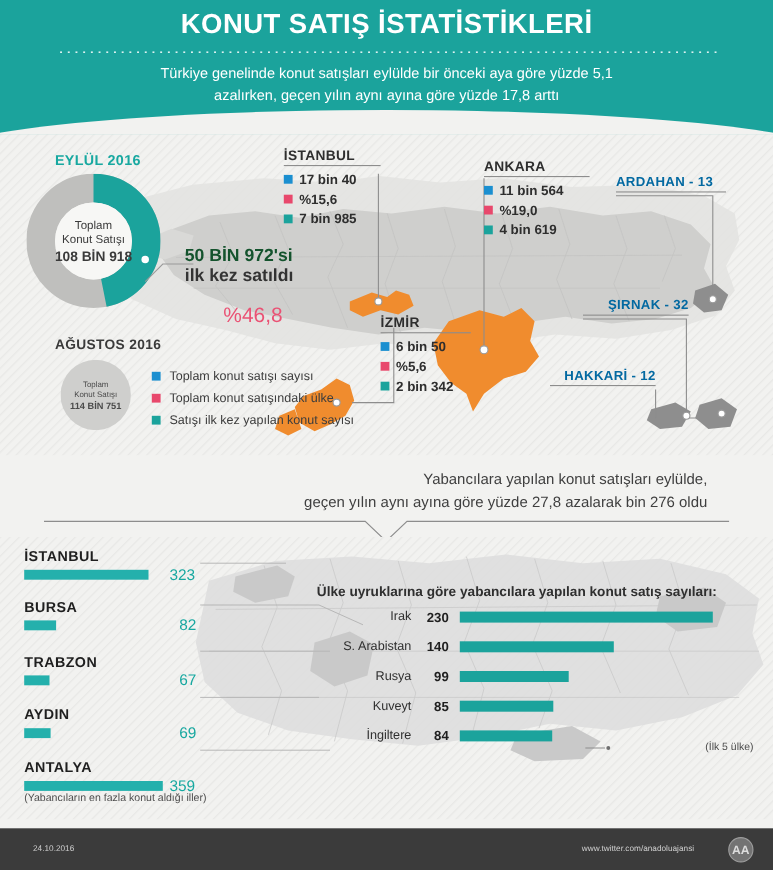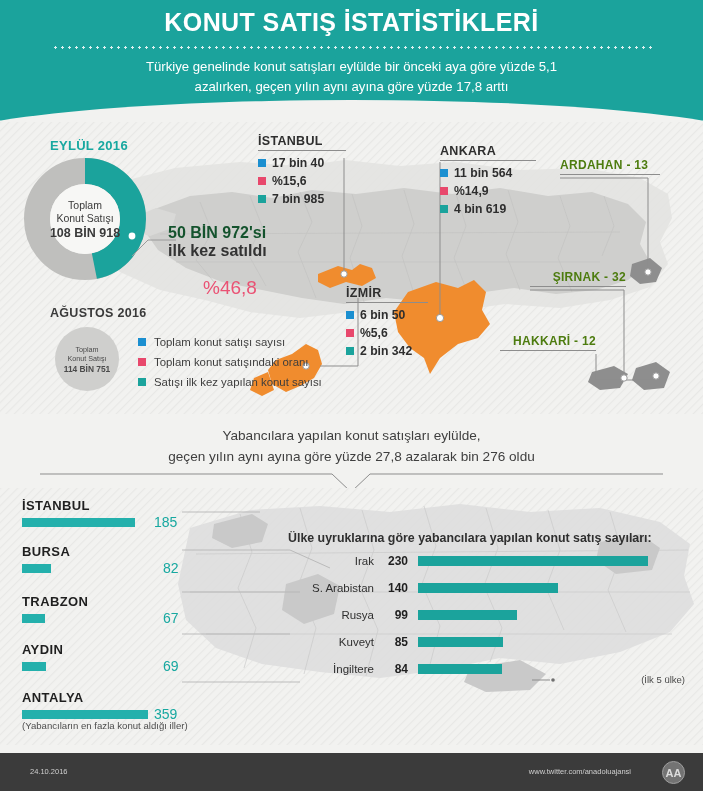--- a/index.html
+++ b/index.html
@@ -74,37 +74,37 @@
 
   
   .citybox { position: absolute; }
   .citybox .cname { font-size: 12.5px; font-weight: bold; color: #2e2e2e; letter-spacing: .3px; }
   .citybox .crule { height: 1px; background: #8d8d8d; margin: 2px 0 5px 0; }
   .citybox .crow { display: flex; align-items: center; margin-bottom: 4px; }
   .citybox .sw { width: 8px; height: 8px; margin-right: 6px; flex: none; }
   .citybox .cval { font-size: 12.2px; font-weight: bold; color: #2e2e2e; }
 
   .lowcity { position: absolute; }
-  .lowcity .lname { font-size: 12px; font-weight: bold; color: #4d7c0f; letter-spacing: .3px; white-space: nowrap; }
+  .lowcity .lname { font-size: 12px; font-weight: bold; color: #0369a1; letter-spacing: .3px; white-space: nowrap; }
   .lowcity .lrule { height: 1px; background: #8d8d8d; margin-top: 2px; }
 
   
   .leg-col { position: absolute; left: 138px; top: 214px; }
   .leg-row { display: flex; align-items: center; margin-bottom: 8px; }
   .leg-row .sw { width: 8px; height: 8px; margin-right: 8px; flex: none; }
   .leg-row .lt { font-size: 11.4px; color: #3d3d3d; }
 
   .maplegend { position: absolute; left: 348px; top: 258px; display: flex; gap: 48px; }
   .ml-item { display: flex; align-items: center; }
   .ml-item .sw { width: 7px; height: 7px; margin-right: 7px; }
   .ml-item .lt { font-size: 10.5px; color: #3d3d3d; }
 
   
   .midtext {
-    position: absolute; left: 60px; top: 425px; width: 583px; text-align: center;
+    position: absolute; left: 60px; top: 425px; width: 583px; text-align: right;
     color: #3f3f3f; font-size: 13.6px; line-height: 21px;
   }
 
   
   .bottom { position: absolute; left: 0; top: 488px; width: 703px; height: 257px; }
   .citybar { position: absolute; }
   .citybar .bname { font-size: 13px; font-weight: bold; color: #1f1f1f; letter-spacing: .4px; }
   .citybar .bar { height: 9px; background: #24b0ac; margin-top: 5px; }
   .citybar .bnum { position: absolute; font-size: 14px; color: #17a8a0; }
 
@@ -249,21 +249,21 @@
       <div class="s3">114 BİN 751</div>
     </div>
 
     <div class="leg-col">
       <div class="leg-row">
         <span class="sw" style="background:#1b8fd0;"></span>
         <span class="lt">Toplam konut satışı sayısı</span>
       </div>
       <div class="leg-row">
         <span class="sw" style="background:#e8486c;"></span>
-        <span class="lt">Toplam konut satışındaki oranı</span>
+        <span class="lt">Toplam konut satışındaki ülke</span>
       </div>
       <div class="leg-row">
         <span class="sw" style="background:#1ba39c;"></span>
         <span class="lt">Satışı ilk kez yapılan konut sayısı</span>
       </div>
     </div>
 
     <div class="citybox" style="left:258px; top:12px; width:88px;">
       <div class="cname">İSTANBUL</div>
       <div class="crule"></div>
@@ -283,21 +283,21 @@
 
     <div class="citybox" style="left:440px; top:22px; width:96px;">
       <div class="cname">ANKARA</div>
       <div class="crule"></div>
       <div class="crow">
         <span class="sw" style="background:#1b8fd0;"></span>
         <span class="cval">11 bin 564</span>
       </div>
       <div class="crow">
         <span class="sw" style="background:#e8486c;"></span>
-        <span class="cval">%14,9</span>
+        <span class="cval">%19,0</span>
       </div>
       <div class="crow">
         <span class="sw" style="background:#1ba39c;"></span>
         <span class="cval">4 bin 619</span>
       </div>
     </div>
 
     <div class="citybox" style="left:346px; top:164px; width:82px;">
       <div class="cname">İZMİR</div>
       <div class="crule"></div>
@@ -366,21 +366,21 @@
         <path d="M182,62 L290,62 L330,80"></path>
         <path d="M182,104 L300,104"></path>
         <path d="M182,146 L290,146"></path>
         <path d="M182,194 L300,194"></path>
       </g>
     </svg>
 
     <div class="citybar" style="left:22px; top:10px; width:300px;">
       <div class="bname">İSTANBUL</div>
       <div class="bar" style="width:113px;"></div>
-      <div class="bnum" style="left:132px; top:16px;">185</div>
+      <div class="bnum" style="left:132px; top:16px;">323</div>
     </div>
 
     <div class="citybar" style="left:22px; top:56px; width:300px;">
       <div class="bname">BURSA</div>
       <div class="bar" style="width:29px;"></div>
       <div class="bnum" style="left:141px; top:16px;">82</div>
     </div>
 
     <div class="citybar" style="left:22px; top:106px; width:300px;">
       <div class="bname">TRABZON</div>

